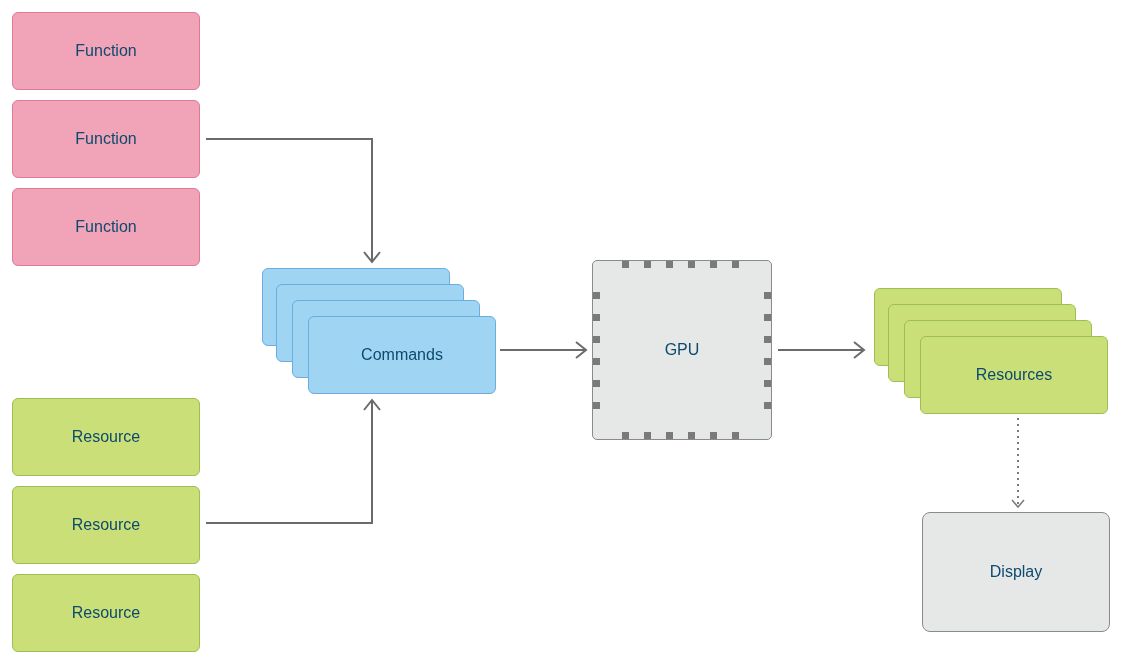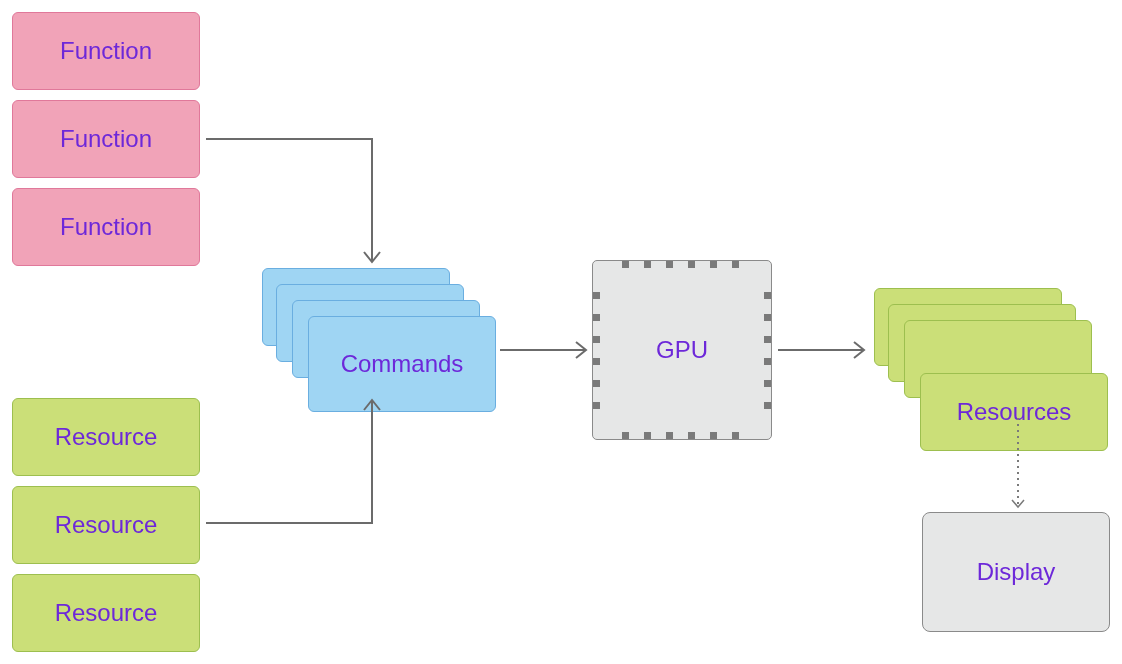--- a/index.html
+++ b/index.html
@@ -1,19 +1,19 @@
 <!DOCTYPE html>
 <html><head>
 <meta charset="utf-8">
 <style>
   html, body { margin: 0; padding: 0; background: #ffffff; }
   body { width: 1122px; height: 664px; position: relative; overflow: hidden;
          font-family: "Liberation Sans", "DejaVu Sans", sans-serif; }
   .box { position: absolute; box-sizing: border-box; display: flex; align-items: center;
-         justify-content: center; font-size: 24px; color: #6d28d9; }
+         justify-content: center; font-size: 16px; color: #0c4a6e; }
   .fn { background: #f1a3b8; border: 1.5px solid #e0789a; border-radius: 6px; }
   .res { background: #cbdf78; border: 1.5px solid #9dbf4f; border-radius: 6px; }
   .cmd { background: #9fd5f3; border: 1.5px solid #6aaee0; border-radius: 6px; }
   .gpu { background: #e6e7e7; border: 1.5px solid #8a8a8a; border-radius: 5px; }
   .disp { background: #e6e7e7; border: 1.5px solid #8a8a8a; border-radius: 8px; }
   svg.wires { position: absolute; left: 0; top: 0; width: 1122px; height: 664px; pointer-events: none; }
   .pin { position: absolute; background: #7a7a7a; }
 </style>
 </head>
 <body>
@@ -34,21 +34,21 @@
 <div class="box res" style="left:12px;top:486px;width:188px;height:78px;">
   <span>Resource</span>
 </div>
 <div class="box res" style="left:12px;top:574px;width:188px;height:78px;">
   <span>Resource</span>
 </div>
 
 <div class="box cmd" style="left:262px;top:268px;width:188px;height:78px;"></div>
 <div class="box cmd" style="left:276px;top:284px;width:188px;height:78px;"></div>
 <div class="box cmd" style="left:292px;top:300px;width:188px;height:78px;"></div>
-<div class="box cmd" style="left:308px;top:316px;width:188px;height:96px;">
+<div class="box cmd" style="left:308px;top:316px;width:188px;height:78px;">
   <span>Commands</span>
 </div>
 
 <div class="box gpu" style="left:592px;top:260px;width:180px;height:180px;">
   <span>GPU</span>
 </div>
 <div id="gpu-pins">
     <div class="pin" style="left: 622px; top: 261px; width: 7px; height: 7px;"></div>
     <div class="pin" style="left: 622px; top: 432px; width: 7px; height: 7px;"></div>
     <div class="pin" style="left: 644px; top: 261px; width: 7px; height: 7px;"></div>
@@ -71,21 +71,21 @@
     <div class="pin" style="left: 764px; top: 358px; width: 7px; height: 7px;"></div>
     <div class="pin" style="left: 593px; top: 380px; width: 7px; height: 7px;"></div>
     <div class="pin" style="left: 764px; top: 380px; width: 7px; height: 7px;"></div>
     <div class="pin" style="left: 593px; top: 402px; width: 7px; height: 7px;"></div>
     <div class="pin" style="left: 764px; top: 402px; width: 7px; height: 7px;"></div>
   </div>
 
 <div class="box res" style="left:874px;top:288px;width:188px;height:78px;"></div>
 <div class="box res" style="left:888px;top:304px;width:188px;height:78px;"></div>
 <div class="box res" style="left:904px;top:320px;width:188px;height:78px;"></div>
-<div class="box res" style="left:920px;top:336px;width:188px;height:78px;margin-top:37px;">
+<div class="box res" style="left:920px;top:336px;width:188px;height:78px;">
   <span>Resources</span>
 </div>
 
 <div class="box disp" style="left:922px;top:512px;width:188px;height:120px;">
   <span>Display</span>
 </div>
 
 <svg class="wires" viewBox="0 0 1122 664">
   <g fill="none" stroke="#6b6b6b" stroke-width="2">
     <polyline points="206,139 372,139 372,262"></polyline>

